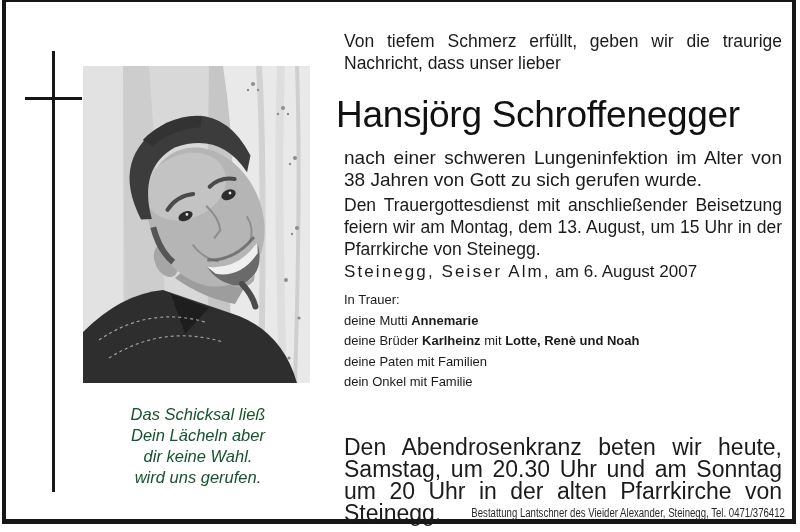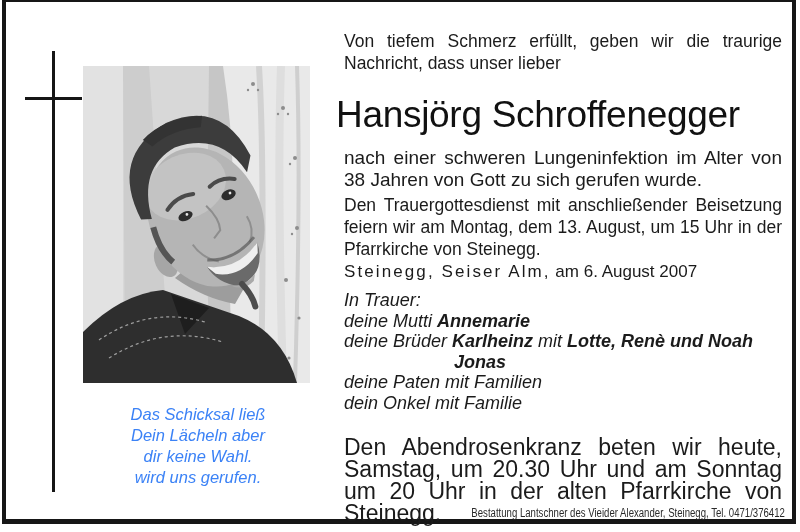--- a/index.html
+++ b/index.html
@@ -19,33 +19,33 @@
 
   .cross-v{position:absolute;left:52px;top:51px;width:3px;height:441px;background:#161616;}
   .cross-h{position:absolute;left:25px;top:97px;width:57px;height:3px;background:#161616;}
 
   .photo{position:absolute;left:83px;top:66px;width:227px;height:317px;overflow:hidden;}
   .photo svg{display:block;}
 
   .epitaph{
     position:absolute;left:93px;top:404px;width:210px;
     font-style:italic;font-size:16.5px;line-height:21px;text-align:center;
-    color:#3b82f6;
+    color:#14532d;
   }
 
   .col{position:absolute;left:344px;width:438px;}
   .intro{top:30px;font-size:17.5px;line-height:22px;text-align:justify;}
   .name{position:absolute;left:336px;top:94px;width:456px;
         font-size:37px;font-weight:normal;letter-spacing:-0.3px;white-space:nowrap;color:#111;}
   .death{top:147px;font-size:19px;line-height:22px;text-align:justify;}
   .service{top:194px;font-size:17.5px;line-height:22px;text-align:justify;
            -webkit-hyphens:manual;hyphens:manual;}
   .dateline{top:262px;font-size:17px;line-height:20px;white-space:nowrap;}
   .dateline .place{letter-spacing:2.1px;}
-  .mourning{top:290px;font-size:18px;line-height:20.5px;font-style:italic;}
+  .mourning{top:290px;font-size:13px;line-height:20.5px;}
   .mourning .indented{padding-left:110px;}
   .rosary{top:436px;font-size:23px;line-height:22px;text-align:justify;}
   .footer{
     position:absolute;right:15px;top:506px;
     font-size:12px;color:#2a2a2a;white-space:nowrap;
     transform:scaleX(0.8);transform-origin:100% 0;
   }
   b{font-weight:bold;}
 </style>
 </head>
@@ -151,21 +151,20 @@
   <div class="col service">Den Trauergottesdienst mit anschließender Beiset­zung feiern wir am Montag, dem 13. August, um 15 Uhr in der Pfarrkirche von Steinegg.</div>
 
   <div class="col dateline">
     <span class="place">Steinegg, Seiser Alm,</span><span> am 6. August 2007</span>
   </div>
 
   <div class="col mourning">
     <div>In Trauer:</div>
     <div><span>deine Mutti </span><b>Annemarie</b></div>
     <div><span>deine Brüder </span><b>Karlheinz</b><span> mit </span><b>Lotte, Renè und Noah</b></div>
-    <div class="indented"><b>Jonas</b></div>
     <div>deine Paten mit Familien</div>
     <div>dein Onkel mit Familie</div>
   </div>
 
   <div class="col rosary">Den Abendrosenkranz beten wir heute, Samstag, um 20.30 Uhr und am Sonntag um 20 Uhr in der alten Pfarrkirche von Steinegg.</div>
 
   <div class="footer">Bestattung Lantschner des Vieider Alexander, Steinegg, Tel. 0471/376412</div>
 
 </div>
 

